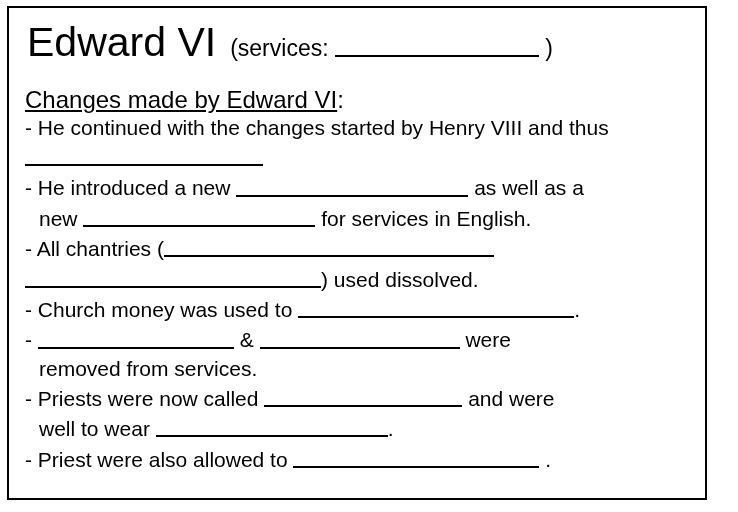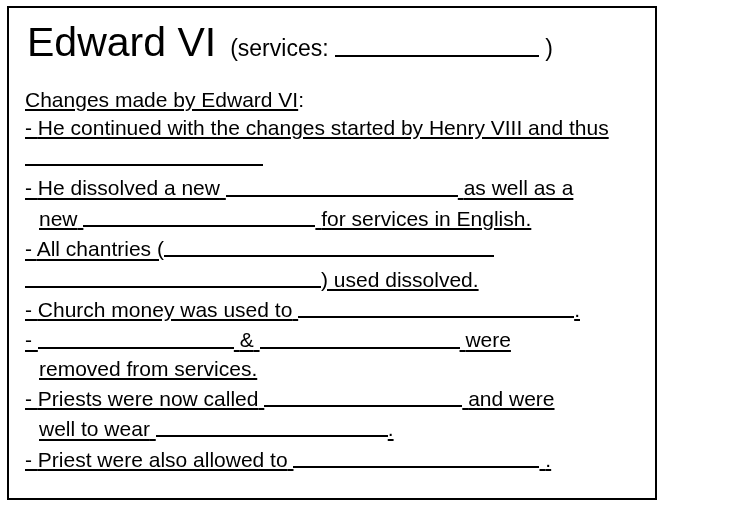--- a/index.html
+++ b/index.html
@@ -11,21 +11,21 @@
     width: 738px;
     height: 512px;
     font-family: "Liberation Sans", sans-serif;
     color: #000000;
     overflow: hidden;
   }
   #worksheet {
     position: absolute;
     left: 7px;
     top: 6px;
-    width: 650px;
+    width: 700px;
     height: 494px;
     box-sizing: border-box;
     border: 2px solid #000000;
     background: #ffffff;
     padding: 10px 12px 0 12px;
   }
   .title-row {
     display: flex;
     align-items: baseline;
     white-space: nowrap;
@@ -45,32 +45,31 @@
   .blank {
     display: inline-block;
     border-bottom: 2px solid #000000;
     vertical-align: baseline;
     height: 1.02em;
     position: relative;
     top: 0.04em;
   }
   .section-head {
     margin: 24px 0 0 4px;
-    font-size: 21px;
+    font-size: 24px;
     line-height: 24px;
   }
   .section-head .u {
     text-decoration: underline;
     text-underline-offset: 2px;
   }
   ul.items {
     list-style: none;
     margin: 2px 0 0 0;
     padding: 0 0 0 4px;
-    text-decoration: underline;
   }
   ul.items > li {
     font-size: 21px;
     line-height: 28px;
     margin: 0;
     padding: 0;
   }
   .ln2 {
     display: block;
     padding-left: 14px;
@@ -102,21 +101,21 @@
     <li>
       <span>-</span>
       <span>He continued with the changes started by Henry VIII and thus</span>
       <span class="ln2 nopad">
         <span class="blank" style="width:238px"></span>
       </span>
     </li>
 
     <li>
       <span>-</span>
-      <span>He dissolved a new</span>
+      <span>He introduced a new</span>
       <span class="blank" style="width:232px"></span>
       <span>as well as a</span>
       <span class="ln2">
         <span>new</span>
         <span class="blank" style="width:232px"></span>
         <span>for services in English.</span>
       </span>
     </li>
 
     <li>

